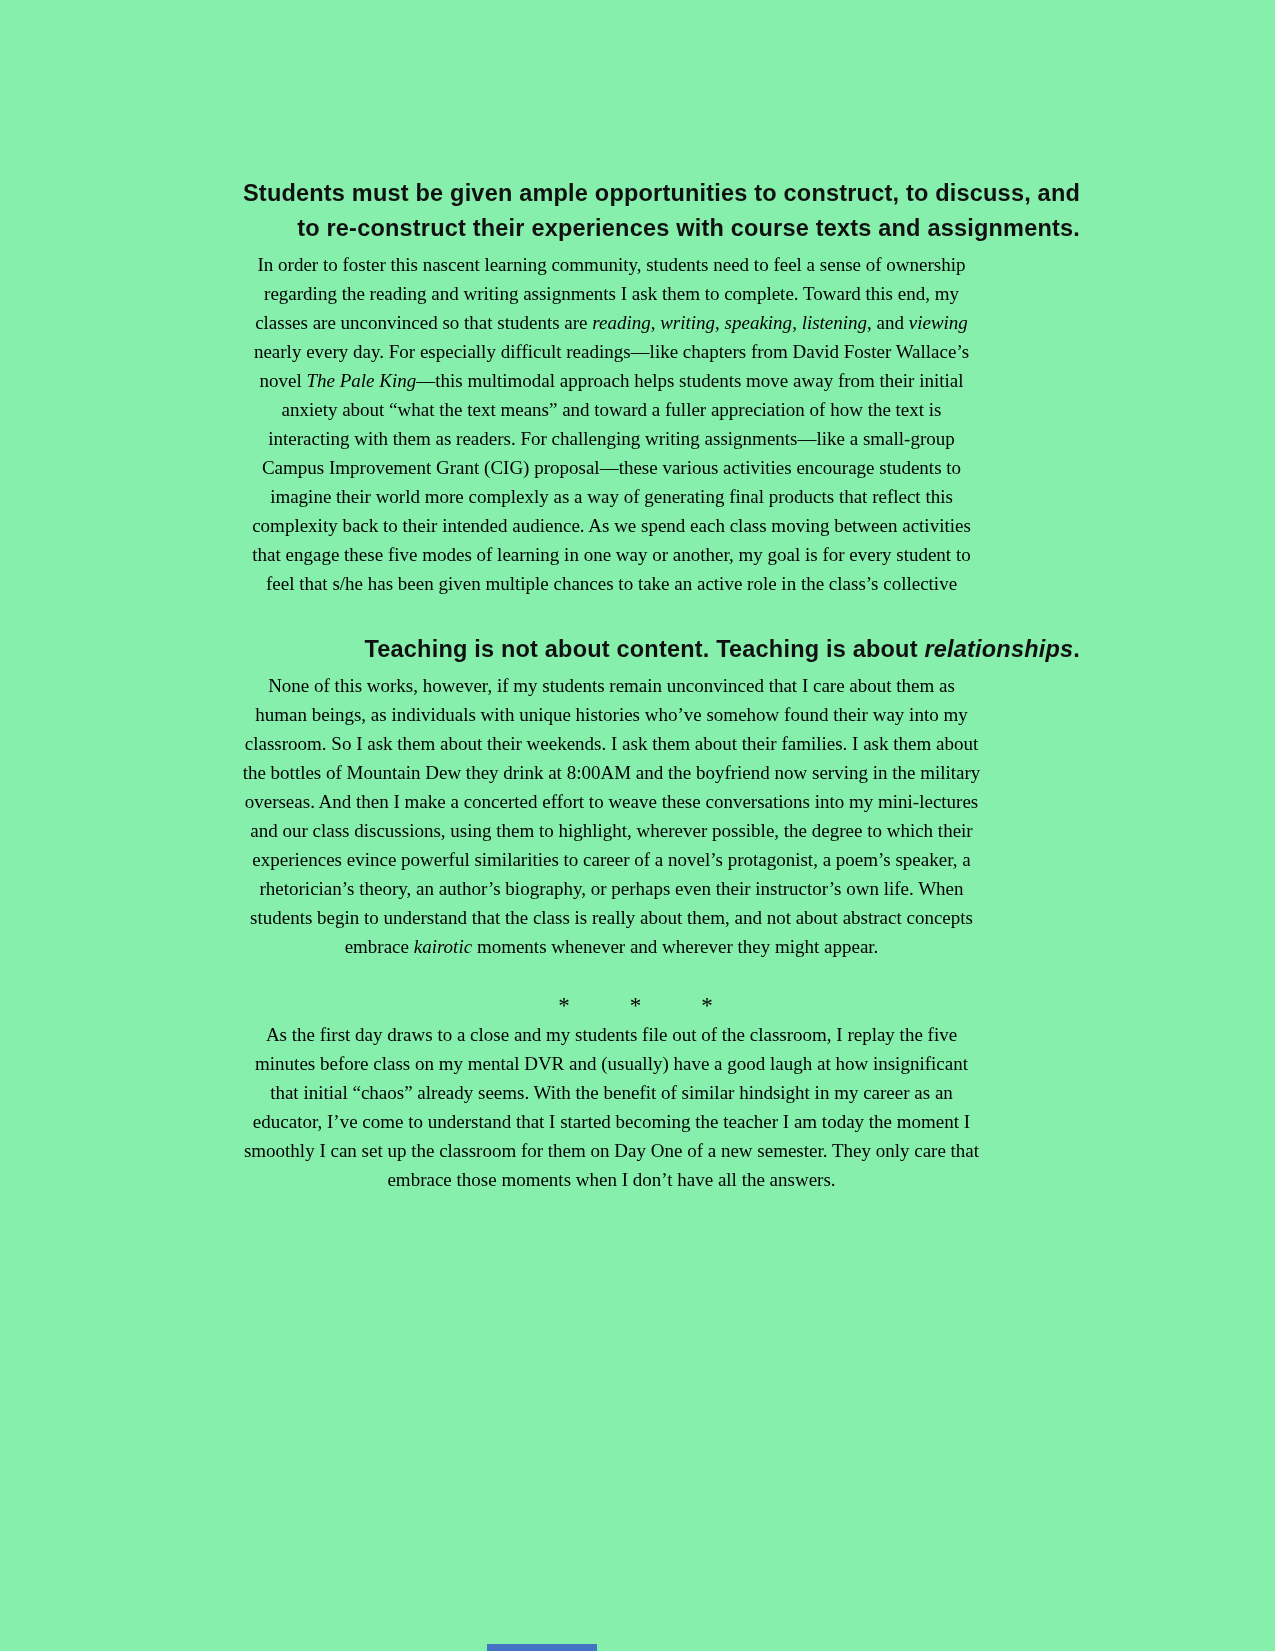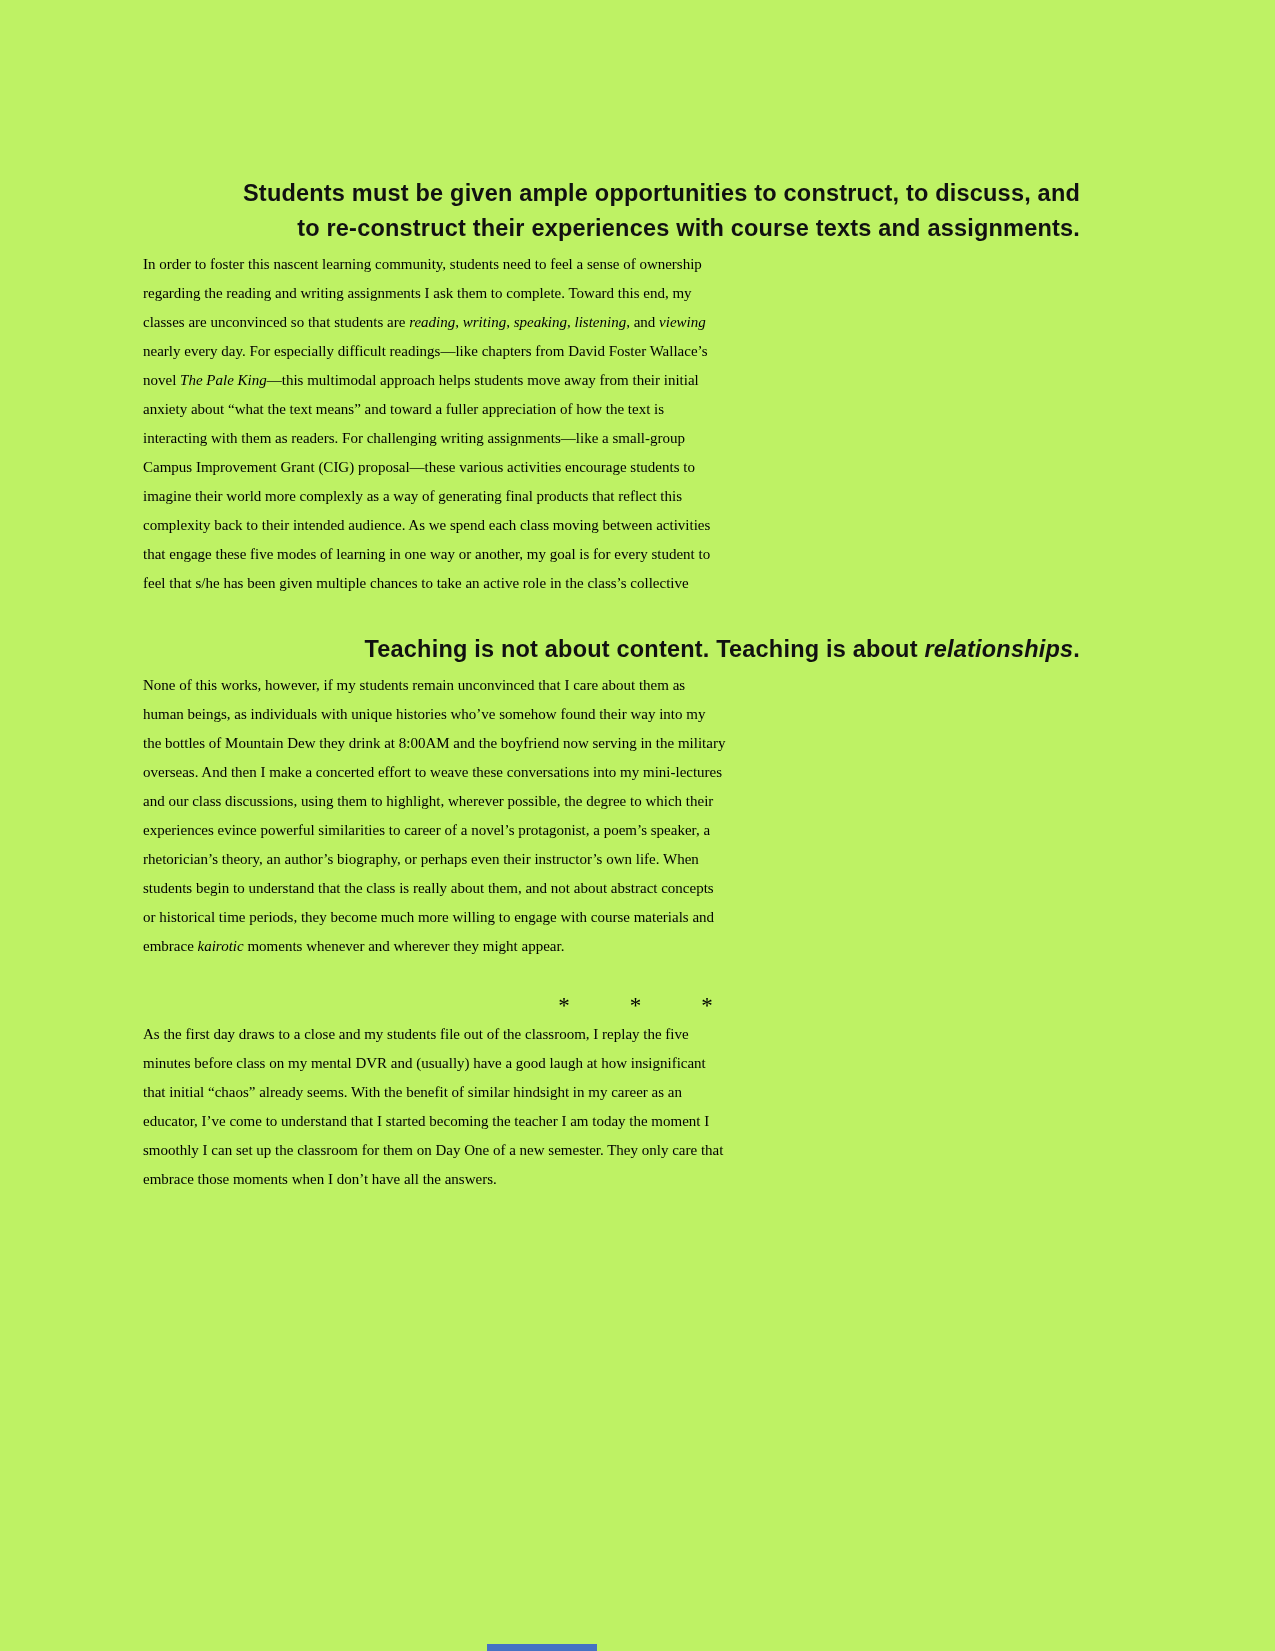--- a/index.html
+++ b/index.html
@@ -25,23 +25,23 @@
     font-family: "Liberation Sans", sans-serif;
     font-weight: 700;
     font-size: 23.5px;
     line-height: 35px;
     letter-spacing: 0.2px;
     text-align: right;
     color: #111111;
   }
   .block-body {
     font-family: "Liberation Serif", serif;
-    font-size: 15px;
+    font-size: 19px;
     line-height: 29px;
-    text-align: left;
+    text-align: center;
   }
   .block-body .text-line,
   .block-heading .text-line {
     white-space: pre;
   }
   .block-heading + .block-body {
     margin-top: 4px;
   }
   .block-body + .block-heading {
     margin-top: 34px;
@@ -69,21 +69,21 @@
     position: absolute;
     left: 487px;
     bottom: 0px;
     height: 7px;
     width: 110px;
   }
 </style>
 </head>
 <body>
 
-<div class="page" style="background: #bef264; color: rgb(0, 0, 0); text-decoration: underline;">
+<div class="page" style="background: #86efac; color: rgb(0, 0, 0); text-decoration: underline;">
   <div class="content">
       <div class="block-heading">
         <div class="text-line"><span>Students must be given ample opportunities to construct, to discuss, and</span></div>
         <div class="text-line"><span>to re-construct their experiences with course texts and assignments.</span></div>
       </div>
       <div class="block-body">
         <div class="text-line"><span>In order to foster this nascent learning community, students need to feel a sense of ownership</span></div>
         <div class="text-line"><span>regarding the reading and writing assignments I ask them to complete. Toward this end, my</span></div>
         <div class="text-line"><span>classes are unconvinced so that students are </span><span class="italic">reading</span><span>, </span><span class="italic">writing</span><span>, </span><span class="italic">speaking</span><span>, </span><span class="italic">listening</span><span>, and </span><span class="italic">viewing</span></div>
         <div class="text-line"><span>nearly every day. For especially difficult readings—like chapters from David Foster Wallace’s</span></div>
@@ -95,27 +95,27 @@
         <div class="text-line"><span>complexity back to their intended audience. As we spend each class moving between activities</span></div>
         <div class="text-line"><span>that engage these five modes of learning in one way or another, my goal is for every student to</span></div>
         <div class="text-line"><span>feel that s/he has been given multiple chances to take an active role in the class’s collective</span></div>
       </div>
       <div class="block-heading">
         <div class="text-line"><span>Teaching is not about content. Teaching is about </span><span class="italic">relationships</span><span>.</span></div>
       </div>
       <div class="block-body">
         <div class="text-line"><span>None of this works, however, if my students remain unconvinced that I care about them as</span></div>
         <div class="text-line"><span>human beings, as individuals with unique histories who’ve somehow found their way into my</span></div>
+        <div class="text-line"><span>classroom. So I ask them about their weekends. I ask them about their families. I ask them about</span></div>
         <div class="text-line"><span>the bottles of Mountain Dew they drink at 8:00AM and the boyfriend now serving in the military</span></div>
         <div class="text-line"><span>overseas. And then I make a concerted effort to weave these conversations into my mini-lectures</span></div>
         <div class="text-line"><span>and our class discussions, using them to highlight, wherever possible, the degree to which their</span></div>
         <div class="text-line"><span>experiences evince powerful similarities to career of a novel’s protagonist, a poem’s speaker, a</span></div>
         <div class="text-line"><span>rhetorician’s theory, an author’s biography, or perhaps even their instructor’s own life. When</span></div>
         <div class="text-line"><span>students begin to understand that the class is really about them, and not about abstract concepts</span></div>
-        <div class="text-line"><span>or historical time periods, they become much more willing to engage with course materials and</span></div>
         <div class="text-line"><span>embrace </span><span class="italic">kairotic</span><span> moments whenever and wherever they might appear.</span></div>
       </div>
       <div class="block-separator"><span class="sep-star">*</span><span class="sep-star">*</span><span class="sep-star">*</span></div>
       <div class="block-body">
         <div class="text-line"><span>As the first day draws to a close and my students file out of the classroom, I replay the five</span></div>
         <div class="text-line"><span>minutes before class on my mental DVR and (usually) have a good laugh at how insignificant</span></div>
         <div class="text-line"><span>that initial “chaos” already seems. With the benefit of similar hindsight in my career as an</span></div>
         <div class="text-line"><span>educator, I’ve come to understand that I started becoming the teacher I am today the moment I</span></div>
         <div class="text-line"><span>smoothly I can set up the classroom for them on Day One of a new semester. They only care that</span></div>
         <div class="text-line"><span>embrace those moments when I don’t have all the answers.</span></div>

